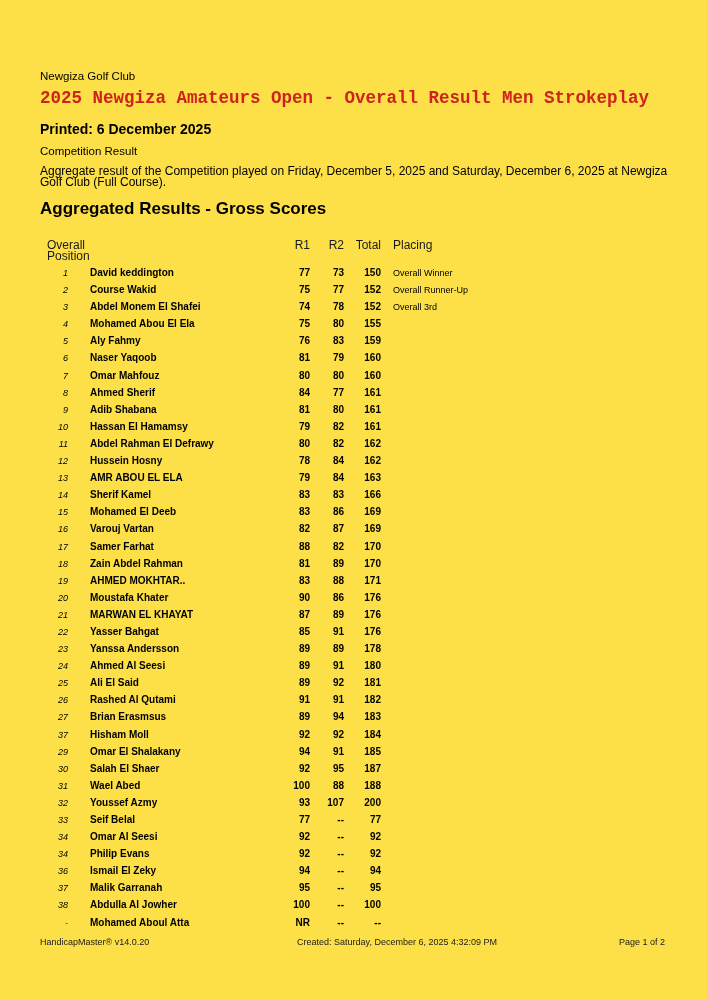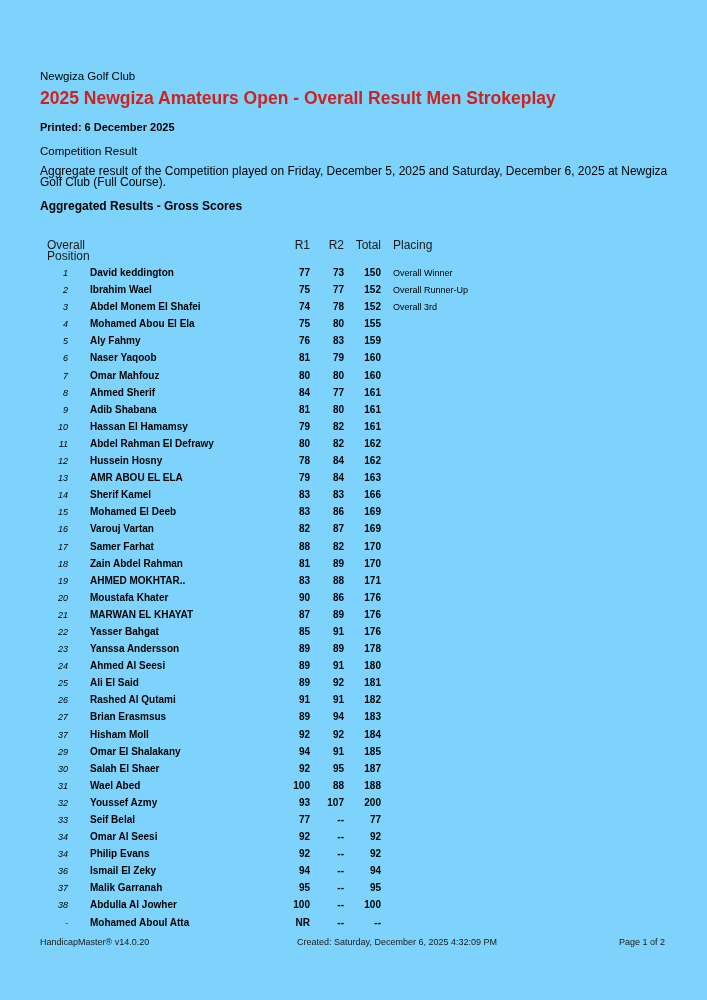--- a/index.html
+++ b/index.html
@@ -1,49 +1,49 @@
 <!DOCTYPE html>
 <html><head>
 <meta charset="utf-8">
 <style>
   * { box-sizing: border-box; }
   html, body { margin: 0; padding: 0; background: #ffffff; }
   .doc {
     position: relative;
     width: 707px;
     height: 1000px;
-    background: #7dd3fc;
+    background: #fde047;
     font-family: "Liberation Sans", sans-serif;
     color: #000000;
     overflow: hidden;
   }
   .club {
     position: absolute; left: 40px; top: 70px;
     font-size: 11.5px;
   }
   .title {
     position: absolute; left: 40px; top: 88px;
     font-size: 17.5px; font-weight: bold; color: #cd231e;
     margin: 0; white-space: nowrap;
   }
   .printed {
     position: absolute; left: 40px; top: 121px;
-    font-size: 11px; font-weight: bold;
+    font-size: 14px; font-weight: bold;
   }
   .compresult {
     position: absolute; left: 40px; top: 145px;
     font-size: 11.5px;
   }
   .desc {
     position: absolute; left: 40px; top: 166px; width: 628px;
     font-size: 12px; line-height: 11px; margin: 0;
   }
   .section {
     position: absolute; left: 40px; top: 199px;
-    font-size: 12px; font-weight: bold; margin: 0;
+    font-size: 17px; font-weight: bold; margin: 0;
   }
   .rtable {
     position: absolute; left: 38px; top: 240px; width: 632px;
   }
   .thead {
     display: flex; font-size: 12px; line-height: 10.5px; color: #1a1a1a;
     margin-bottom: 5px;
   }
   .c-pos   { width: 30px; text-align: right; flex: 0 0 auto; }
   .thead .c-pos { text-align: left; padding-left: 9px; }
@@ -67,21 +67,21 @@
   .f-center { position: absolute; left: 215px; top: 0; width: 242px; text-align: right; }
   .f-right { position: absolute; right: 2px; top: 0; }
 </style>
 </head>
 <body>
 
 <div class="doc">
 
   <div class="club">Newgiza Golf Club</div>
 
-  <h1 class="title" style="color: rgb(205, 35, 30);">2025 Newgiza Amateurs Open - Overall Result Men Strokeplay</h1>
+  <h1 class="title" style="color: rgb(205, 35, 30); font-family: Liberation Mono, monospace;">2025 Newgiza Amateurs Open - Overall Result Men Strokeplay</h1>
 
   <div class="printed">Printed: 6 December 2025</div>
 
   <div class="compresult">Competition Result</div>
 
   <p class="desc">Aggregate result of the Competition played on Friday, December 5, 2025 and Saturday, December 6, 2025 at Newgiza Golf Club (Full Course).</p>
 
   <h2 class="section">Aggregated Results - Gross Scores</h2>
 
   <div class="rtable">
@@ -100,21 +100,21 @@
     <div class="trow" style="">
         <span class="c-pos">1</span>
         <span class="c-name">David keddington</span>
         <span class="c-r1">77</span>
         <span class="c-r2">73</span>
         <span class="c-total">150</span>
         <span class="c-placing">Overall Winner</span>
       </div>
         <div class="trow" style="">
         <span class="c-pos">2</span>
-        <span class="c-name">Ibrahim Wael</span>
+        <span class="c-name">Course Wakid</span>
         <span class="c-r1">75</span>
         <span class="c-r2">77</span>
         <span class="c-total">152</span>
         <span class="c-placing">Overall Runner-Up</span>
       </div>
         <div class="trow" style="">
         <span class="c-pos">3</span>
         <span class="c-name">Abdel Monem El Shafei</span>
         <span class="c-r1">74</span>
         <span class="c-r2">78</span>

